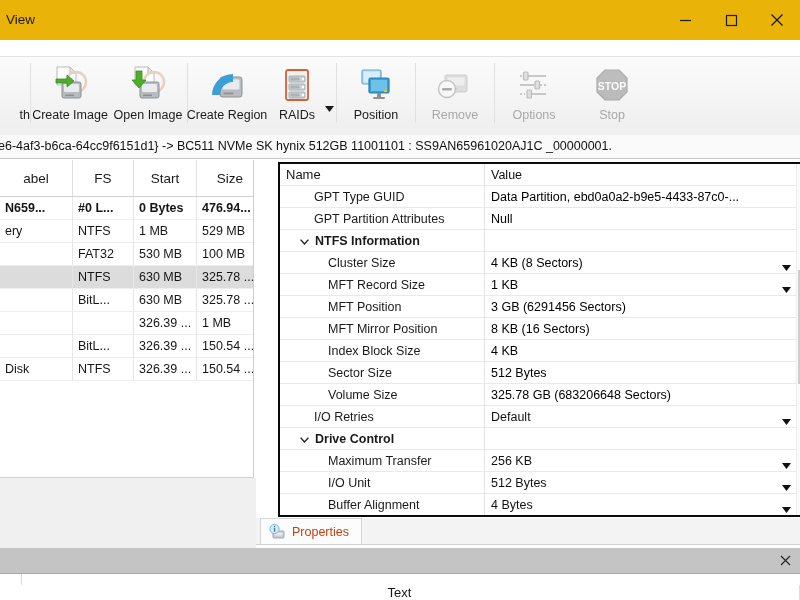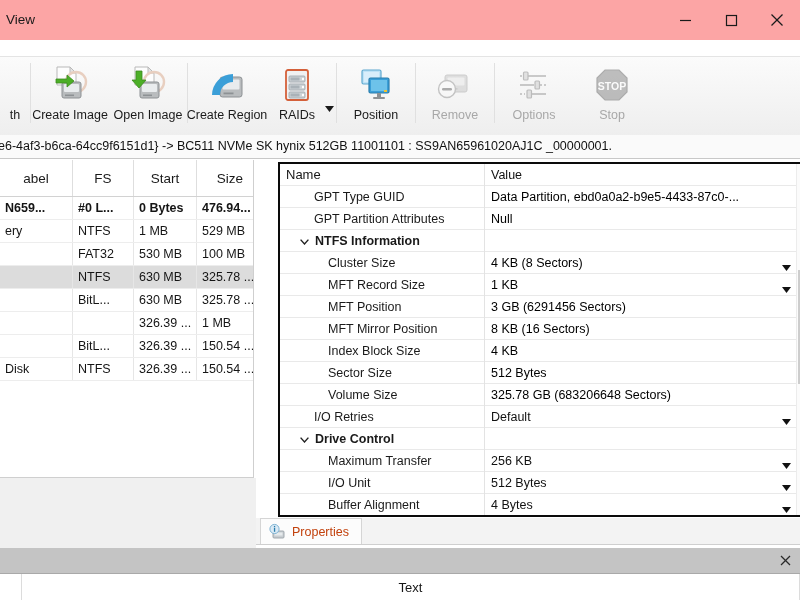--- a/index.html
+++ b/index.html
@@ -5,40 +5,40 @@
   html,body{margin:0;padding:0;}
   body{
     width:800px;height:600px;overflow:hidden;
     font-family:"Liberation Sans","DejaVu Sans",sans-serif;
     font-size:12px;color:#111;background:#ffffff;
     -webkit-font-smoothing:antialiased;
   }
   .app{position:relative;width:800px;height:600px;}
 
   
-  .titlebar{position:absolute;left:0;top:0;width:800px;height:40px;background:#fca5a5;border-bottom:1px solid #ffffff;text-align:right;}
+  .titlebar{position:absolute;left:0;top:0;width:800px;height:40px;background:#eab308;border-bottom:1px solid #ffffff;text-align:right;}
   .menu-strip{position:absolute;left:0;top:10px;font-size:13.5px;color:#1a1a1a;}
   .menu-item{padding:2px 6px;display:inline-block;}
   .wbtns{position:absolute;right:0;top:0;height:40px;display:flex;}
   .wbtn{width:46px;height:40px;display:flex;align-items:center;justify-content:center;}
   .wbtn svg{display:block;}
 
   
   .ribbon{position:absolute;left:0;top:40px;width:800px;height:95px;background:#ffffff;}
   .ribbon-inner{position:absolute;left:0;top:16px;width:800px;height:79px;
     background:linear-gradient(to bottom,#fbfbfb 0%,#f4f4f4 55%,#eeeeee 100%);
     border-top:1px solid #e4e4e4;border-bottom:1px solid #d8d8d8;display:flex;align-items:flex-start;}
   .tsep{width:1px;height:60px;margin-top:6px;background:#e0e0e0;}
   .tbtn{width:78px;height:74px;display:flex;flex-direction:column;align-items:center;justify-content:flex-start;padding-top:6px;box-sizing:border-box;}
   .tbtn .ico{height:44px;display:flex;align-items:center;justify-content:center;}
   .tbtn .lbl{font-size:12.5px;color:#1b1b1b;margin-top:1px;white-space:nowrap;}
   .tbtn.disabled .lbl{color:#a8a8a8;}
   .tbtn.disabled .ico{opacity:.55;filter:grayscale(1);}
   .tbtn.narrow{width:62px;}
-  .tbtn.clip{width:30px;align-items:center;}
+  .tbtn.clip{width:30px;align-items:flex-end;}
   .caret-split{align-self:center;margin-top:24px;margin-left:-6px;width:14px;
     display:flex;align-items:center;justify-content:center;}
 
   
   .addrbar{position:absolute;left:0;top:135px;width:800px;height:23px;background:#fafafa;border-bottom:1px solid #c8c8c8;}
   .addrtext{position:absolute;left:-2px;top:4px;font-size:12.5px;color:#111;white-space:nowrap;}
 
   
   .leftpane{position:absolute;left:0;top:160px;width:254px;height:318px;background:#fff;
     border-right:1px solid #cfcfcf;border-bottom:1px solid #cfcfcf;box-sizing:border-box;overflow:hidden;}
@@ -80,21 +80,21 @@
   
   .tabstrip{position:absolute;left:256px;top:518px;width:544px;height:26px;background:#f3f3f3;border-bottom:1px solid #cfcfcf;}
   .tab{position:absolute;left:4px;top:0;height:26px;display:flex;align-items:center;padding:0 12px 0 8px;
     background:#fcfcfc;border:1px solid #d5d5d5;border-bottom:none;box-sizing:border-box;font-size:12.5px;color:#c2410c;}
   .tab .tico{margin-right:6px;display:flex;align-items:center;}
 
   
   .botpanel{position:absolute;left:0;top:548px;width:800px;height:52px;background:#fff;}
   .botcaption{position:absolute;left:0;top:0;width:800px;height:25px;background:#c4c4c4;border-bottom:1px solid #a9a9a9;}
   .botclose{position:absolute;right:6px;top:3px;width:18px;height:18px;display:flex;align-items:center;justify-content:center;}
-  .botheader{position:absolute;left:0;top:26px;width:800px;height:26px;background:#fff;display:flex;}
+  .botheader{position:absolute;left:0;top:26px;width:800px;height:26px;background:#fff;display:flex;flex-direction:column;}
   .bh-tiny{width:22px;height:26px;border-right:1px solid #dcdcdc;box-sizing:border-box;}
   .bh-text{flex:1;height:26px;display:flex;align-items:center;justify-content:center;font-size:13px;color:#161616;
     border-right:1px solid #dcdcdc;box-sizing:border-box;}
   .leftgap{position:absolute;left:0;top:478px;width:256px;height:70px;background:#f0f0f0;}
 </style>
 </head>
 <body>
 
 <div class="app">
 

